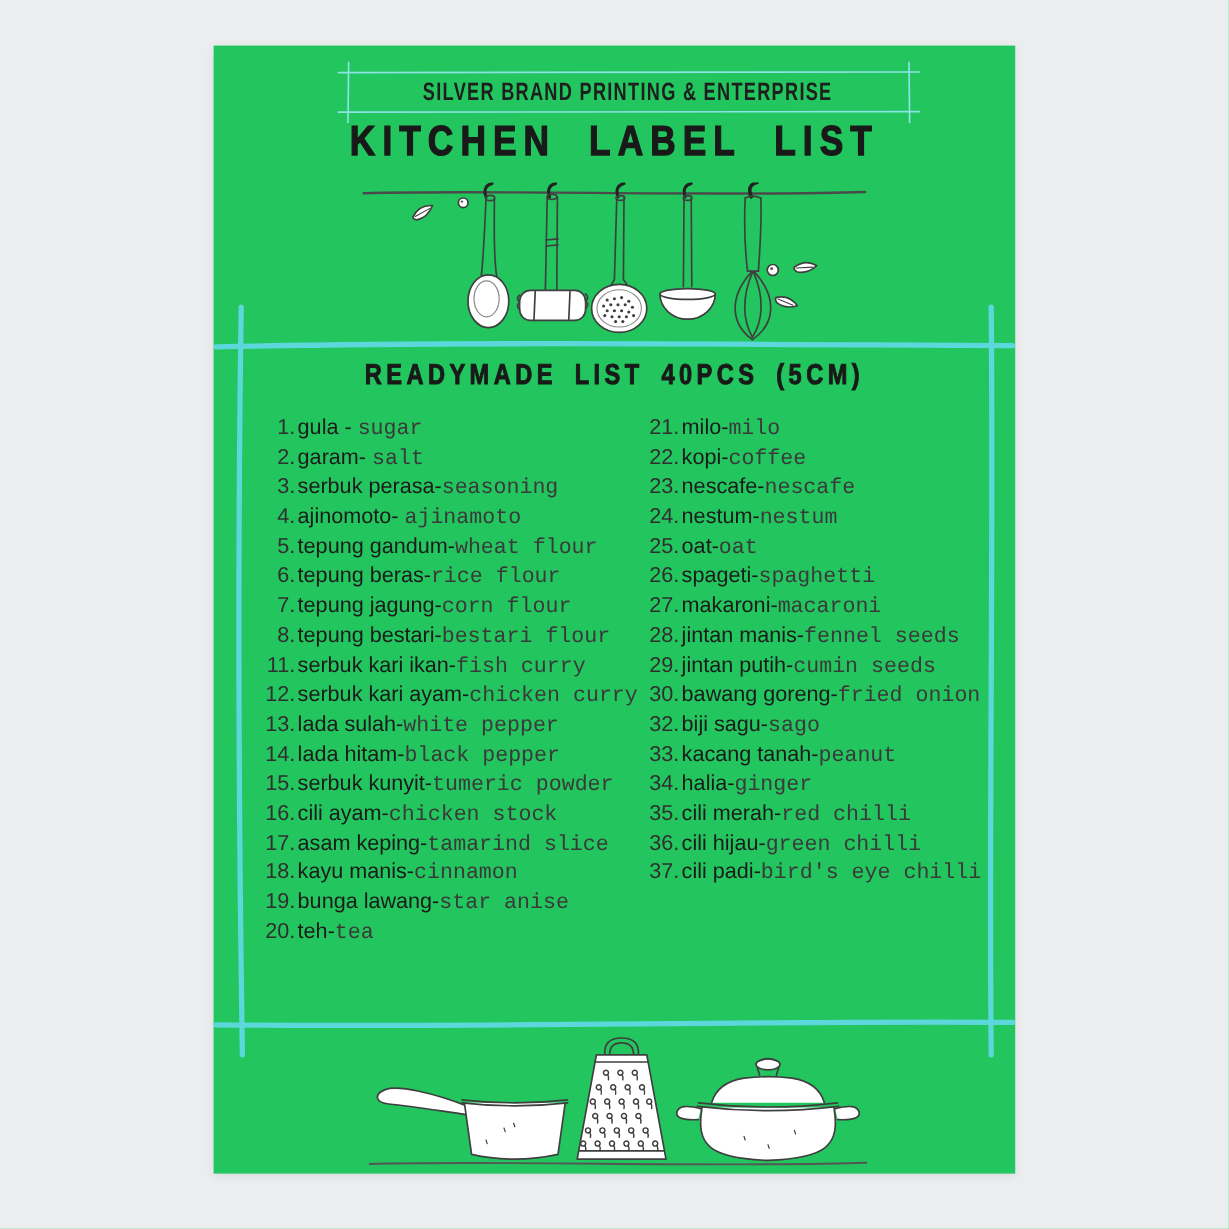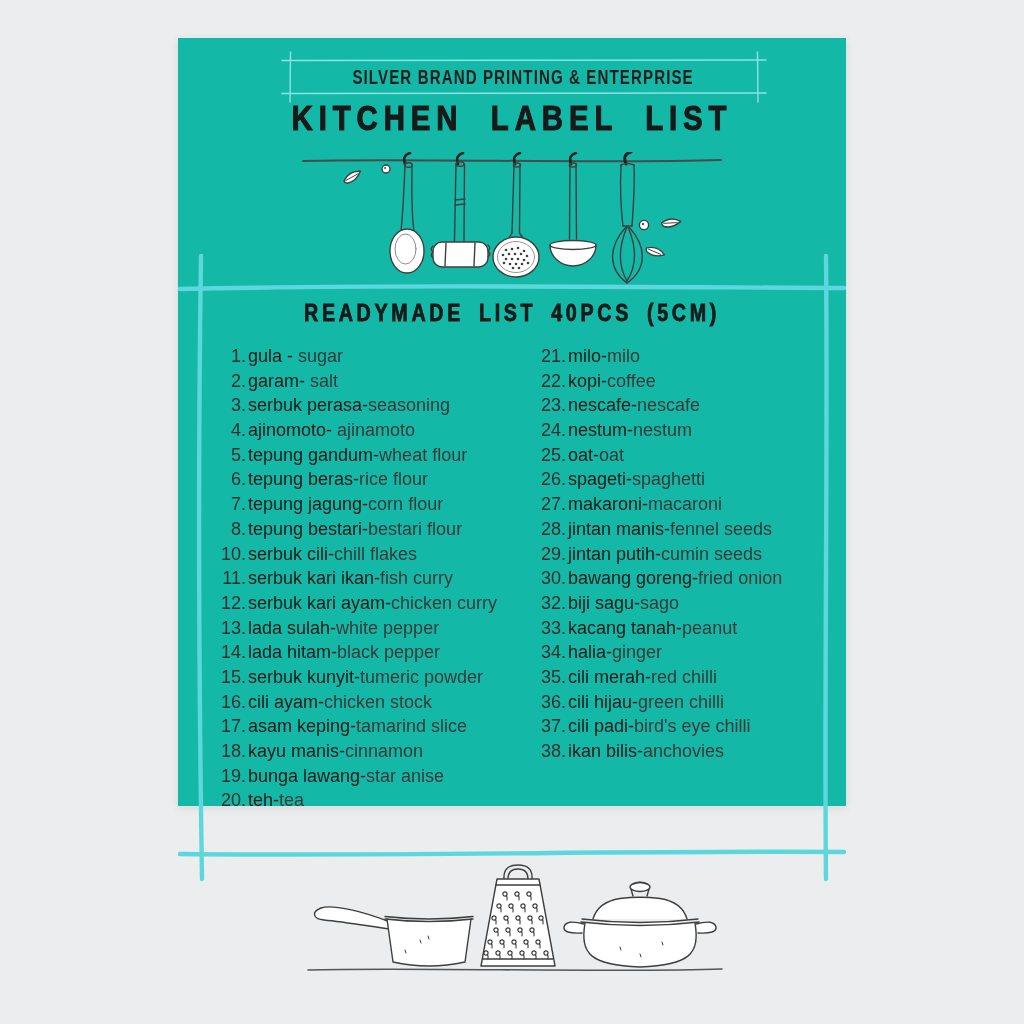--- a/index.html
+++ b/index.html
@@ -2,22 +2,22 @@
 <html><head>
 <meta charset="utf-8">
 <style>
   html,body { margin:0; padding:0; }
   body {
     width:1024px; height:1024px; position:relative;
     background:#ebedee; overflow:hidden;
     font-family:"Liberation Sans", sans-serif;
   }
   .card {
-    position:absolute; left:178px; top:38px; width:668px; height:768px;
-    background:#14b8a6; box-shadow:0 2px 8px rgba(40,50,60,.10);
+    position:absolute; left:178px; top:38px; width:668px; height:940px;
+    background:#22c55e; box-shadow:0 2px 8px rgba(40,50,60,.10);
   }
   .frame-svg { position:absolute; left:0; top:0; width:668px; height:940px; pointer-events:none; }
   .brand {
     position:absolute; left:112px; top:22px; width:467px; height:34px;
     display:flex; align-items:center; justify-content:center;
   }
   .brand-text {
     font-weight:700; font-size:21px; letter-spacing:1.5px; color:#1e1e1e;
     transform:scaleX(.72); transform-origin:center; white-space:nowrap;
   }
@@ -34,21 +34,21 @@
     font-size:24px; font-weight:700; letter-spacing:4.5px; word-spacing:7px;
     color:#191919; -webkit-text-stroke:.8px #191919;
     transform:scaleX(.82); transform-origin:center; white-space:nowrap;
   }
   .col { position:absolute; top:306px; }
   .col-left  { left:32px;  width:312px; }
   .col-right { left:352px; width:300px; }
   .row { height:24.7px; line-height:24.7px; white-space:nowrap; font-size:18px; color:#3a3a3a; }
   .num { display:inline-block; width:36px; text-align:right; color:#2f2f2f; }
   .b { font-weight:400; color:#1b1b1b; white-space:pre; margin-left:2px; }
-  .r { white-space:pre; }
+  .r { white-space:pre;font-family:Liberation Mono, monospace; }
 </style>
 </head>
 <body>
 
 <div class="card">
 
   <svg class="frame-svg" viewBox="0 0 668 940" xmlns="http://www.w3.org/2000/svg">
     <g stroke="#8ce2e5" stroke-width="1.4" fill="none" stroke-linecap="round">
       <path d="M104,22.5 L588,22"></path>
       <path d="M104,55.5 L588,55"></path>
@@ -178,21 +178,20 @@
   <div>
     <div class="col col-left">
         <div class="row"><span class="num">1.</span><span class="b">gula - </span><span class="r">sugar</span></div>
         <div class="row"><span class="num">2.</span><span class="b">garam- </span><span class="r">salt</span></div>
         <div class="row"><span class="num">3.</span><span class="b">serbuk perasa-</span><span class="r">seasoning</span></div>
         <div class="row"><span class="num">4.</span><span class="b">ajinomoto- </span><span class="r">ajinamoto</span></div>
         <div class="row"><span class="num">5.</span><span class="b">tepung gandum-</span><span class="r">wheat flour</span></div>
         <div class="row"><span class="num">6.</span><span class="b">tepung beras-</span><span class="r">rice flour</span></div>
         <div class="row"><span class="num">7.</span><span class="b">tepung jagung-</span><span class="r">corn flour</span></div>
         <div class="row"><span class="num">8.</span><span class="b">tepung bestari-</span><span class="r">bestari flour</span></div>
-        <div class="row"><span class="num">10.</span><span class="b">serbuk cili-</span><span class="r">chill flakes</span></div>
         <div class="row"><span class="num">11.</span><span class="b">serbuk kari ikan-</span><span class="r">fish curry</span></div>
         <div class="row"><span class="num">12.</span><span class="b">serbuk kari ayam-</span><span class="r">chicken curry</span></div>
         <div class="row"><span class="num">13.</span><span class="b">lada sulah-</span><span class="r">white pepper</span></div>
         <div class="row"><span class="num">14.</span><span class="b">lada hitam-</span><span class="r">black pepper</span></div>
         <div class="row"><span class="num">15.</span><span class="b">serbuk kunyit-</span><span class="r">tumeric powder</span></div>
         <div class="row"><span class="num">16.</span><span class="b">cili ayam-</span><span class="r">chicken stock</span></div>
         <div class="row"><span class="num">17.</span><span class="b">asam keping-</span><span class="r">tamarind slice</span></div>
         <div class="row"><span class="num">18.</span><span class="b">kayu manis-</span><span class="r">cinnamon</span></div>
         <div class="row"><span class="num">19.</span><span class="b">bunga lawang-</span><span class="r">star anise</span></div>
         <div class="row"><span class="num">20.</span><span class="b">teh-</span><span class="r">tea</span></div>
@@ -207,21 +206,20 @@
         <div class="row"><span class="num">27.</span><span class="b">makaroni-</span><span class="r">macaroni</span></div>
         <div class="row"><span class="num">28.</span><span class="b">jintan manis-</span><span class="r">fennel seeds</span></div>
         <div class="row"><span class="num">29.</span><span class="b">jintan putih-</span><span class="r">cumin seeds</span></div>
         <div class="row"><span class="num">30.</span><span class="b">bawang goreng-</span><span class="r">fried onion</span></div>
         <div class="row"><span class="num">32.</span><span class="b">biji sagu-</span><span class="r">sago</span></div>
         <div class="row"><span class="num">33.</span><span class="b">kacang tanah-</span><span class="r">peanut</span></div>
         <div class="row"><span class="num">34.</span><span class="b">halia-</span><span class="r">ginger</span></div>
         <div class="row"><span class="num">35.</span><span class="b">cili merah-</span><span class="r">red chilli</span></div>
         <div class="row"><span class="num">36.</span><span class="b">cili hijau-</span><span class="r">green chilli</span></div>
         <div class="row"><span class="num">37.</span><span class="b">cili padi-</span><span class="r">bird's eye chilli</span></div>
-        <div class="row"><span class="num">38.</span><span class="b">ikan bilis-</span><span class="r">anchovies</span></div>
       </div>
   </div>
 
   <svg class="cookware" width="430" height="115" viewBox="0 0 430 115" xmlns="http://www.w3.org/2000/svg">
     <defs>
       <g id="hole" stroke="#3f3f3f" stroke-width="1.2" fill="none">
         <circle r="2.1"></circle>
           <path d="M1.4,1.4 q1.2,2.2 .6,4.4"></path>
       </g>
     </defs>

